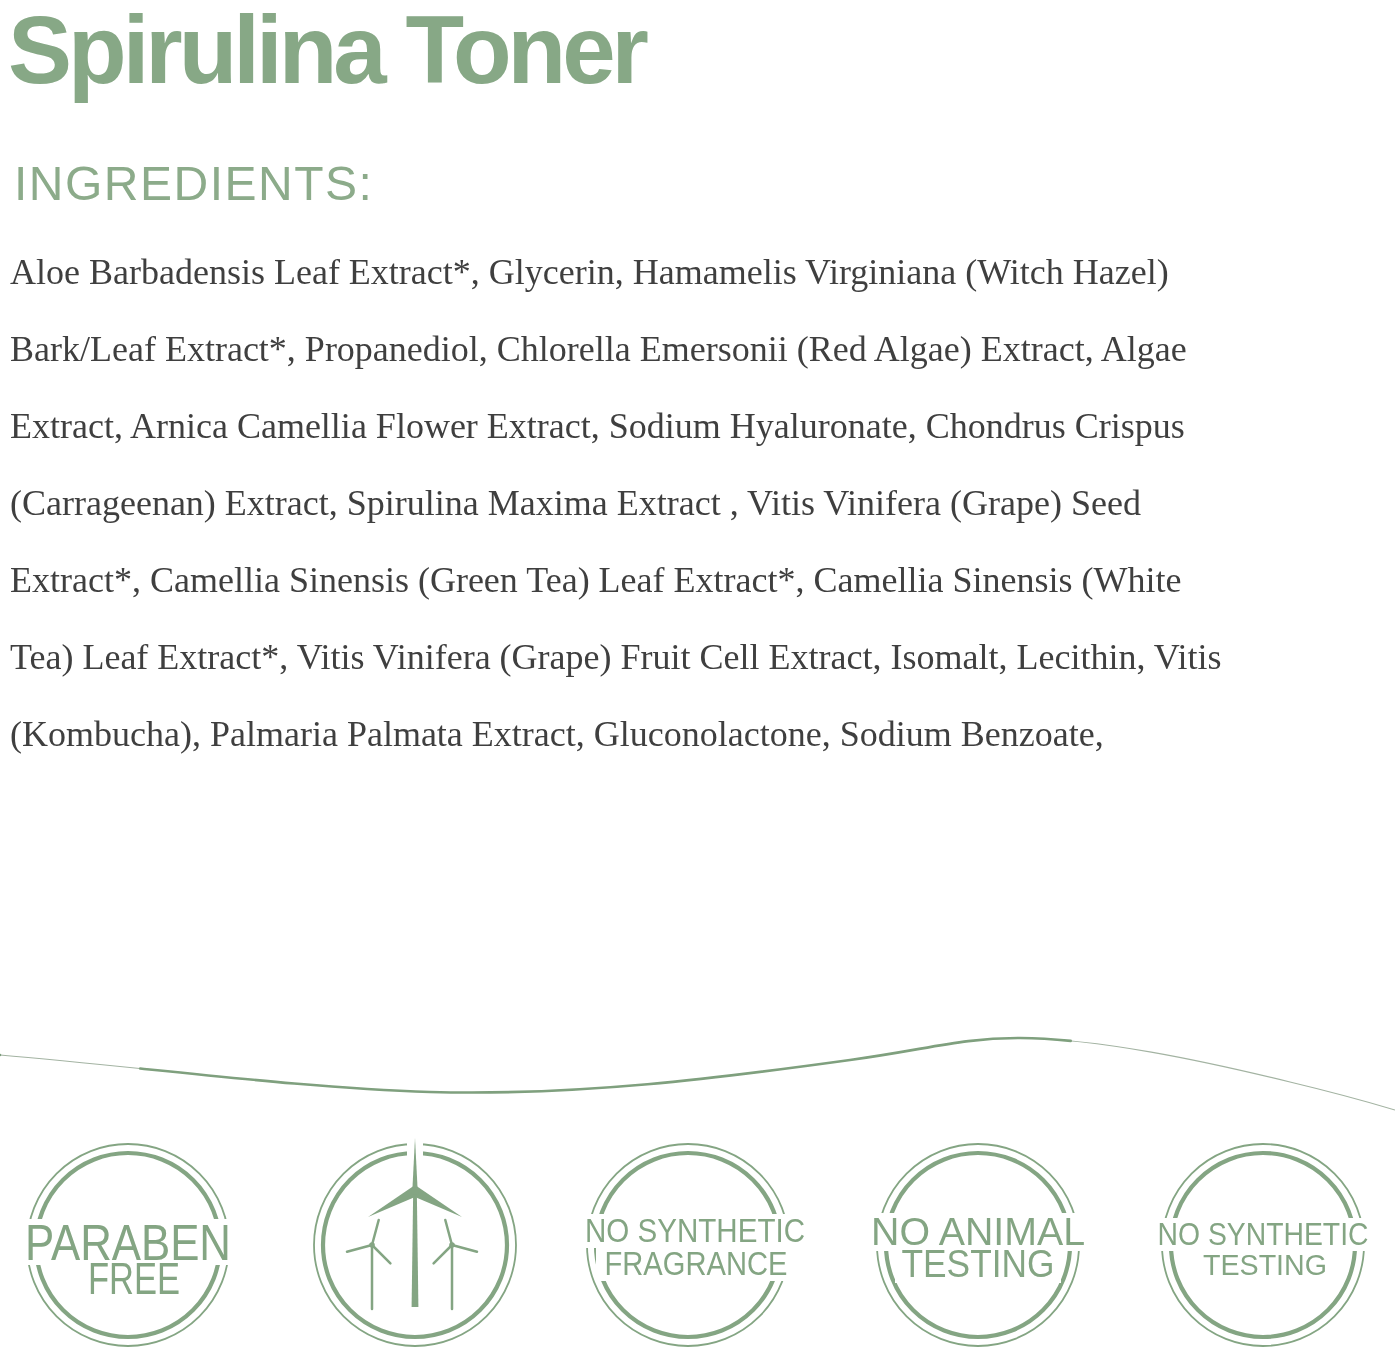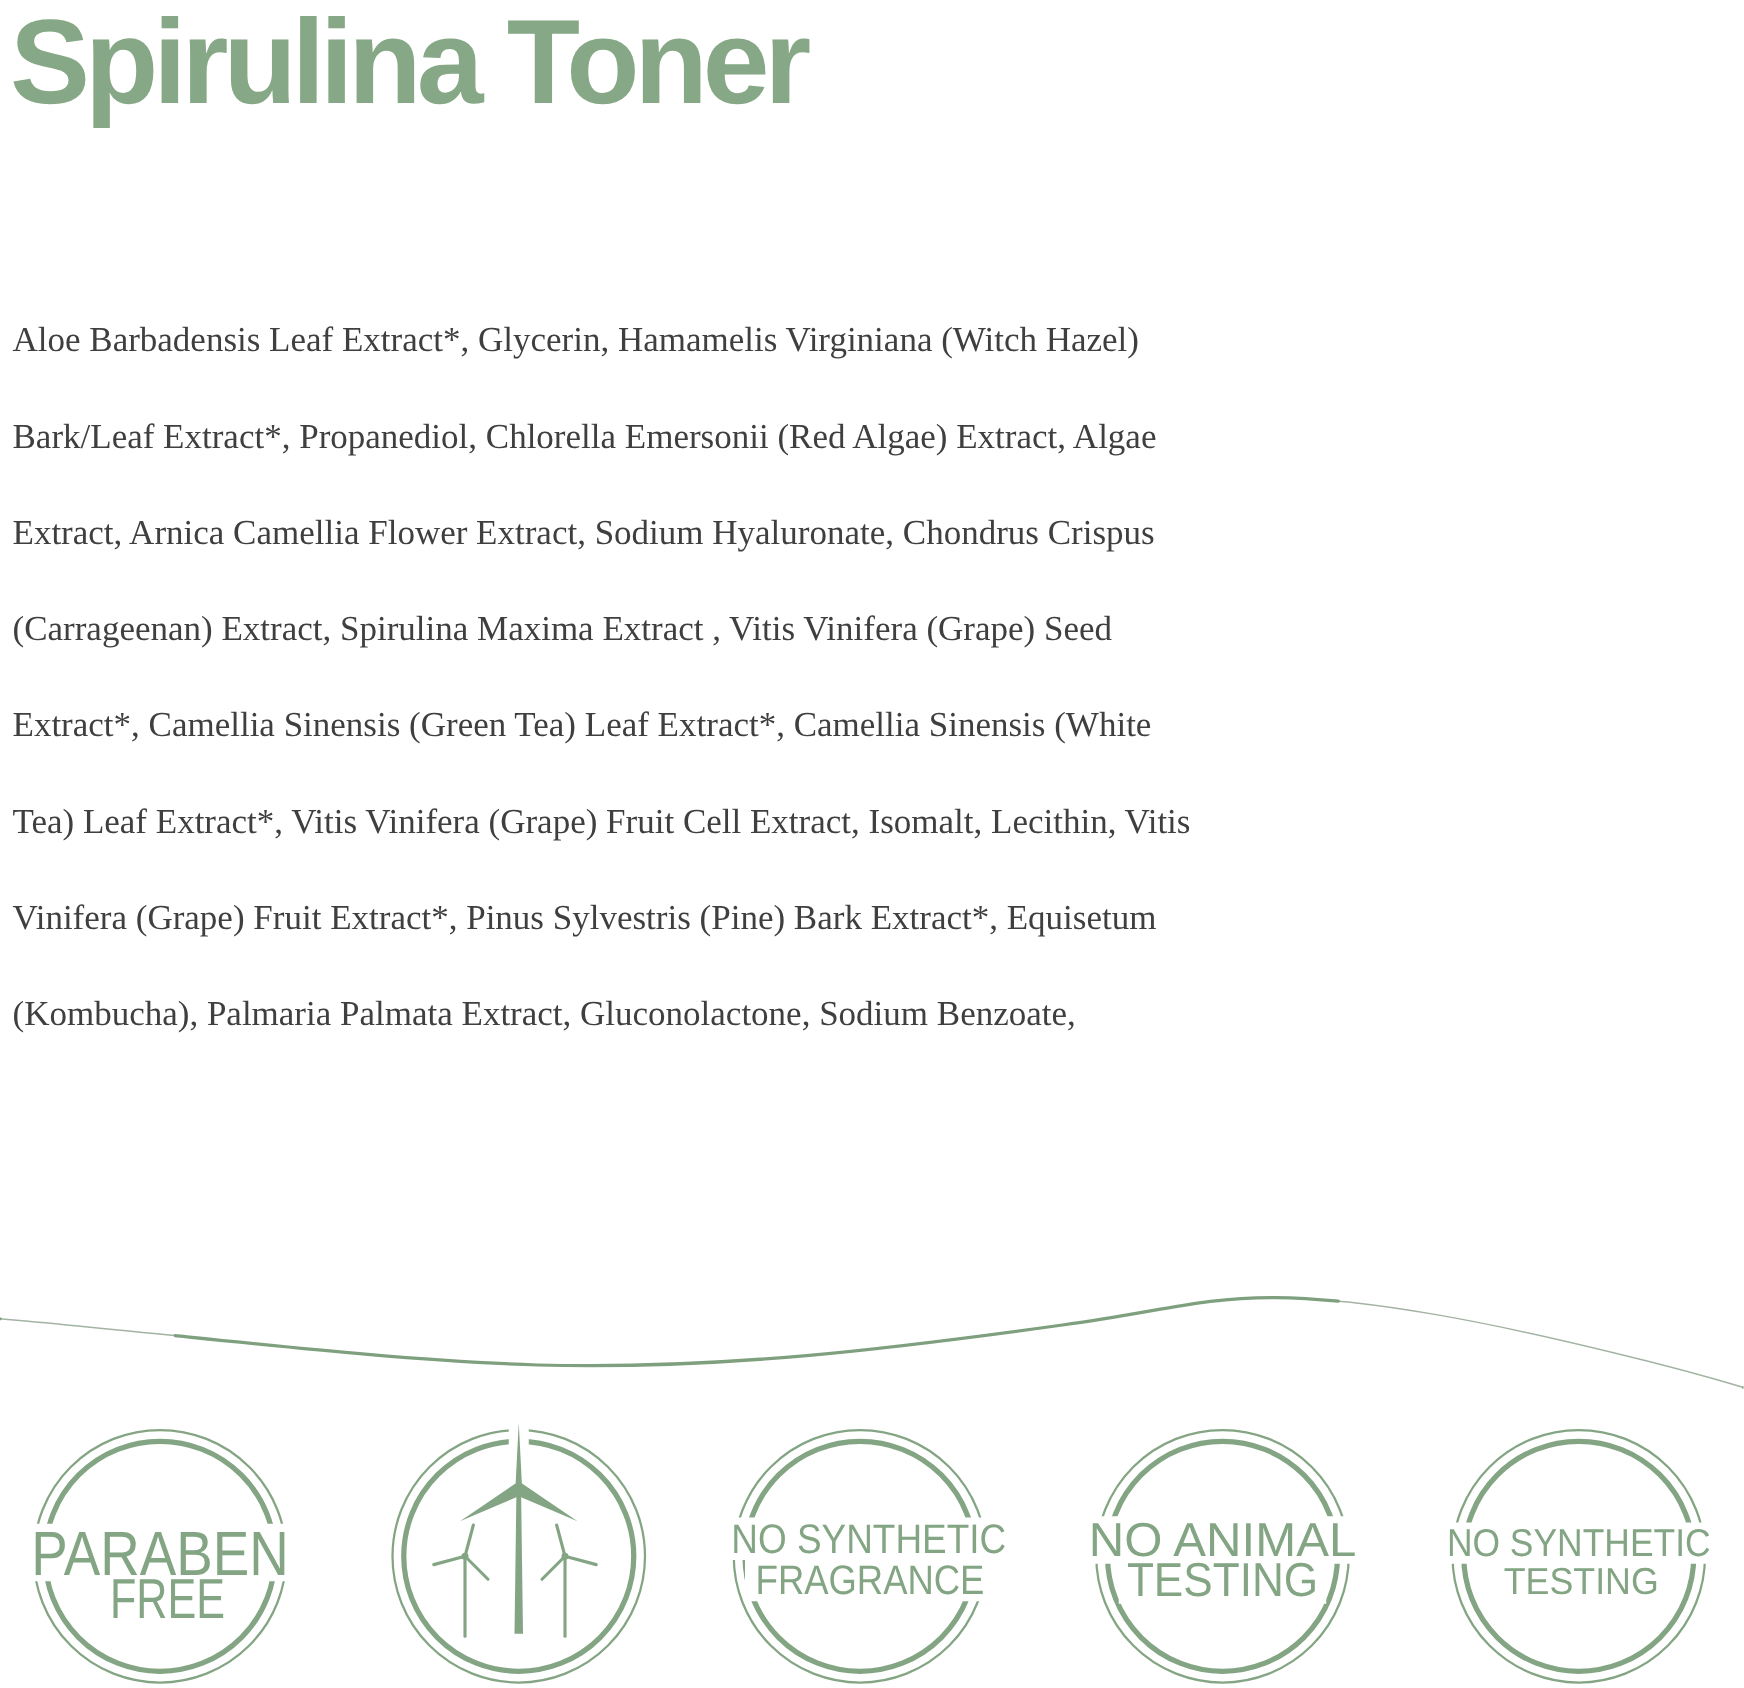--- a/index.html
+++ b/index.html
@@ -24,21 +24,21 @@
     position:absolute;left:14px;top:158px;
     font-size:48px;line-height:52px;
     font-weight:400;
     letter-spacing:1.5px;
     color:#8cab8a;
     white-space:nowrap;
   }
   .ing-text{
     position:absolute;left:10px;top:234px;width:1382px;
     font-family:"Liberation Serif",serif;
-    font-size:28px;line-height:77px;
+    font-size:36px;line-height:77px;
     color:#3f3f3f;
   }
   .ing-line{white-space:nowrap;}
   .wave{position:absolute;left:0;top:1020px;}
   .badge{position:absolute;}
   .badge text{
     font-family:"Liberation Sans",sans-serif;
     font-weight:400;
     fill:#84a583;
   }
@@ -48,29 +48,29 @@
   .turbine-fill{fill:#84a583;}
   .turbine-line{stroke:#84a583;stroke-width:2.5;stroke-linecap:round;}
 </style>
 </head>
 <body>
 
 <div class="page">
 
   <h1 class="title">Spirulina Toner</h1>
 
+  <div class="ing-heading">INGREDIENTS:</div>
 
   <div class="ing-text">
     <div class="ing-line">Aloe Barbadensis Leaf Extract*, Glycerin, Hamamelis Virginiana (Witch Hazel)</div>
     <div class="ing-line">Bark/Leaf Extract*, Propanediol, Chlorella Emersonii (Red Algae) Extract, Algae</div>
     <div class="ing-line">Extract, Arnica Camellia Flower Extract, Sodium Hyaluronate, Chondrus Crispus</div>
     <div class="ing-line">(Carrageenan) Extract, Spirulina Maxima Extract , Vitis Vinifera (Grape) Seed</div>
     <div class="ing-line">Extract*, Camellia Sinensis (Green Tea) Leaf Extract*, Camellia Sinensis (White</div>
     <div class="ing-line">Tea) Leaf Extract*, Vitis Vinifera (Grape) Fruit Cell Extract, Isomalt, Lecithin, Vitis</div>
-    <div class="ing-line">Vinifera (Grape) Fruit Extract*, Pinus Sylvestris (Pine) Bark Extract*, Equisetum</div>
     <div class="ing-line">(Kombucha), Palmaria Palmata Extract, Gluconolactone, Sodium Benzoate,</div>
   </div>
 
   <svg class="wave" width="1395" height="120" viewBox="0 0 1395 120">
     <path d="M 0,35 C 150,48 300,68 430,72 C 580,76 720,58 850,40 C 930,29 960,18 1020,18 C 1100,19 1200,40 1290,62 C 1340,74 1375,84 1395,90" fill="none" stroke="#a3b3a2" stroke-width="1.1"></path>
     <path d="M 0,35 C 150,48 300,68 430,72 C 580,76 720,58 850,40 C 930,29 960,18 1020,18 C 1100,19 1200,40 1290,62 C 1340,74 1375,84 1395,90" fill="none" stroke="#7fa07e" stroke-width="2.6" stroke-linecap="round" pathLength="1400" stroke-dasharray="0 140 930 330"></path>
   </svg>
 
   <svg class="badge" style="left:13px;top:1130px;" width="231" height="230" viewBox="-115 -115 231 230">
     <g>

